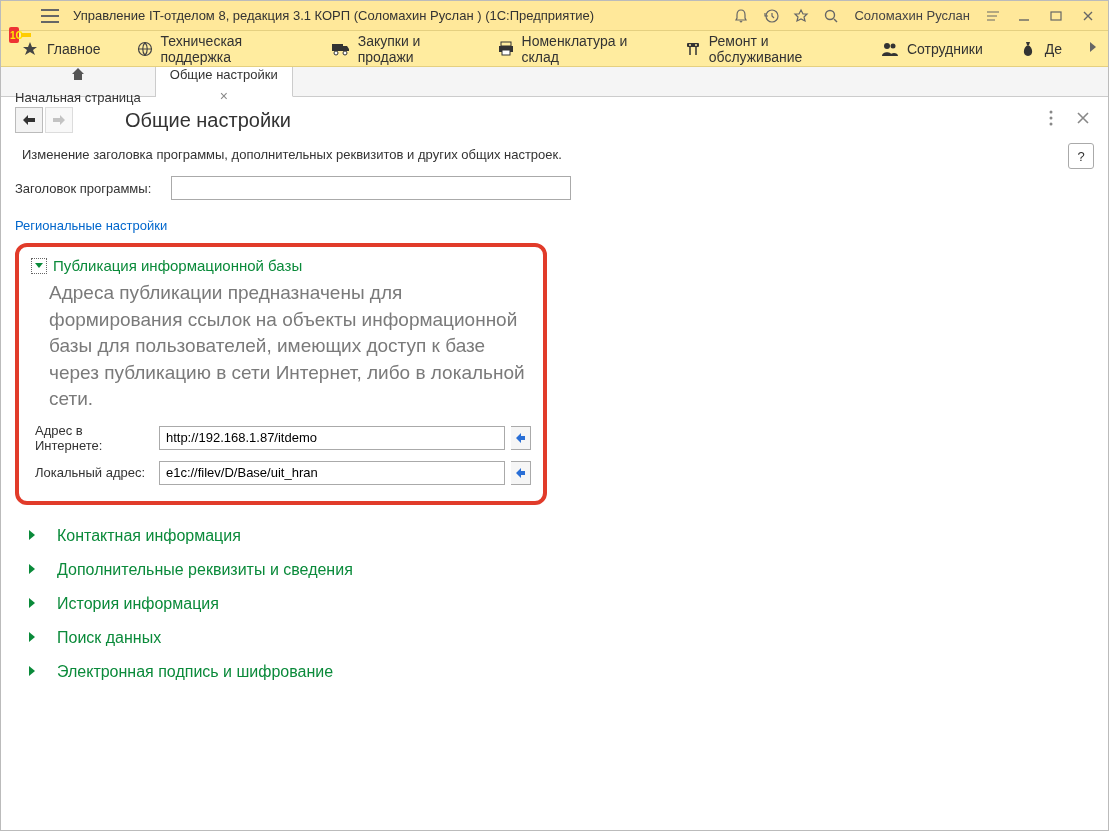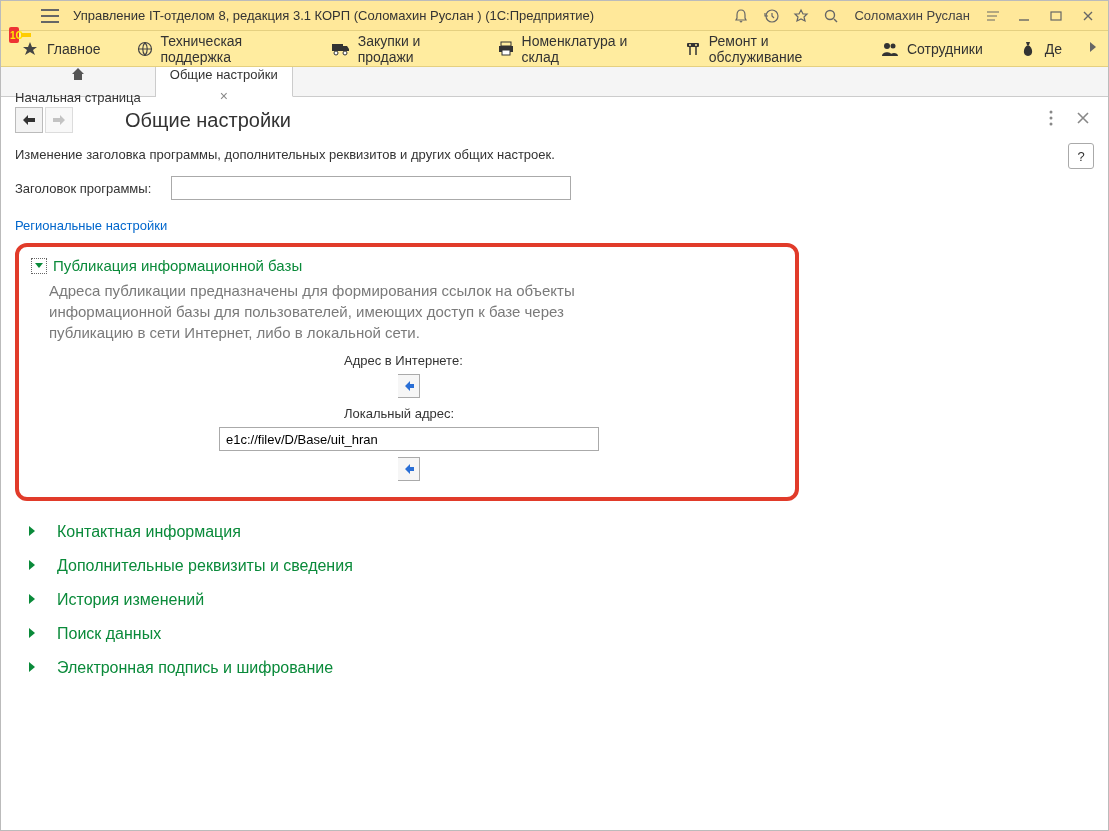--- a/index.html
+++ b/index.html
@@ -107,21 +107,21 @@
   }
   .page-title {
     font-size: 20px;
     margin-left: 50px;
     color:#333;
   }
   .page-actions {
     position:absolute; right:0; top:0;
     display:flex; gap:10px;
   }
-  .subtext { margin-top: 14px; color:#333; }
+  .subtext { margin-top: 14px; color:#333;margin-left:7px; }
   .help-btn {
     position:absolute; right:14px; top:46px;
     width:26px; height:26px;
     border:1px solid #aaa;
     border-radius:3px;
     display:flex;align-items:center;justify-content:center;
     cursor:pointer;
     background:#fff;
   }
 
@@ -137,45 +137,44 @@
     padding:2px 6px;
     font-size:13px;
   }
   .link { color:#0066cc; cursor:pointer; margin-top:18px; display:inline-block;}
 
   .red-box {
     border: 4px solid #e13b2a;
     border-radius: 12px;
     margin-top: 10px;
     padding: 10px 12px 16px 12px;
-    width: 784px;
+    width: 532px;
   }
   .section-header {
     display:flex; align-items:center; gap:6px;
     color: #0a8a3a;
     font-size: 15px;
     cursor:pointer;
   }
   .chev-box {
     width:16px; height:16px;
     border:1px dotted #666;
     display:flex;align-items:center;justify-content:center;
     font-size:11px;
     color:#0a8a3a;
     background:#fff;
   }
   .chev-plain { color:#0a8a3a; font-size:14px; }
   .section-desc {
-    color:#7a7a7a; margin:6px 0 10px 18px; font-size:15px; line-height:1.4;
+    color:#7a7a7a; margin:6px 0 10px 18px; font-size:19px; line-height:1.4;
     max-width: 600px;
   }
   .pub-row {
     display:flex; align-items:center; gap:6px;
     margin: 8px 0 0 4px;
-    flex-direction: column;
   }
   .pub-row label { width: 130px; }
   .pub-row input {
     width: 380px;
   }
   .pick-btn {
     width:22px; height:24px;
     border:1px solid #aaa;
     border-left:none;
     background:#f6f6f6;
@@ -399,20 +398,21 @@
         <svg width="10" height="8" viewBox="0 0 10 8" fill="#0a8a3a">
             <path d="M1 1 L5 6 L9 1 Z"></path>
           </svg>
       </span>
       <span>Публикация информационной базы</span>
     </div>
     <div class="section-desc">Адреса публикации предназначены для формирования ссылок на объекты информационной базы для пользователей, имеющих доступ к базе через публикацию в сети Интернет, либо в локальной сети.</div>
 
     <div class="pub-row">
       <label>Адрес в Интернете:</label>
+      <input class="field-input" value="http://192.168.1.87/itdemo" style="">
       <div class="pick-btn">
         <svg width="12" height="12" viewBox="0 0 12 12" fill="#2a6fd6">
             <path d="M7 1 L2 6 L7 11 L7 8 L11 8 L11 4 L7 4 Z"></path>
           </svg>
       </div>
     </div>
     <div class="pub-row">
       <label>Локальный адрес:</label>
       <input class="field-input" value="e1c://filev/D/Base/uit_hran" style="">
       <div class="pick-btn">
@@ -440,21 +440,21 @@
           </svg>
       </span>
       <span>Дополнительные реквизиты и сведения</span>
     </div>
     <div class="collapsible">
       <span class="chev-plain">
         <svg width="10" height="12" viewBox="0 0 10 12" fill="#0a8a3a">
             <path d="M2 1 L8 6 L2 11 Z"></path>
           </svg>
       </span>
-      <span>История изменений</span>
+      <span>История информация</span>
     </div>
     <div class="collapsible">
       <span class="chev-plain">
         <svg width="10" height="12" viewBox="0 0 10 12" fill="#0a8a3a">
             <path d="M2 1 L8 6 L2 11 Z"></path>
           </svg>
       </span>
       <span>Поиск данных</span>
     </div>
     <div class="collapsible">

